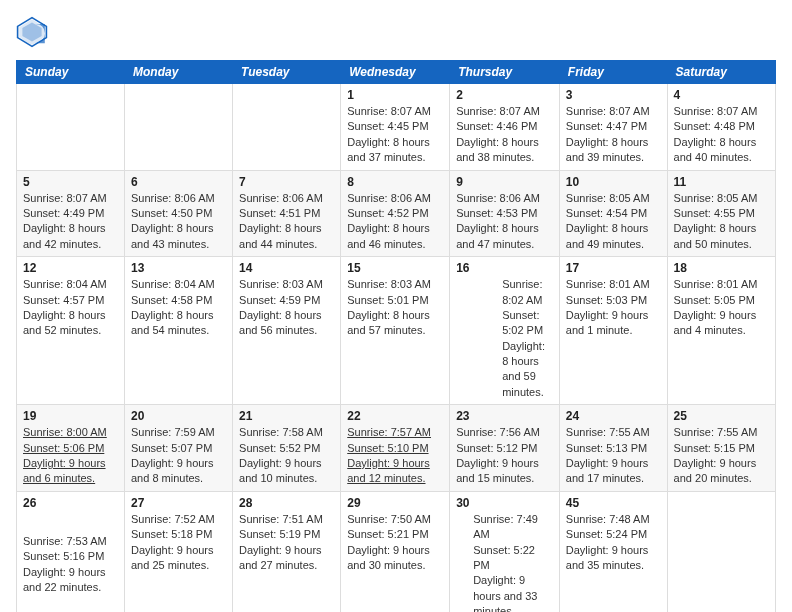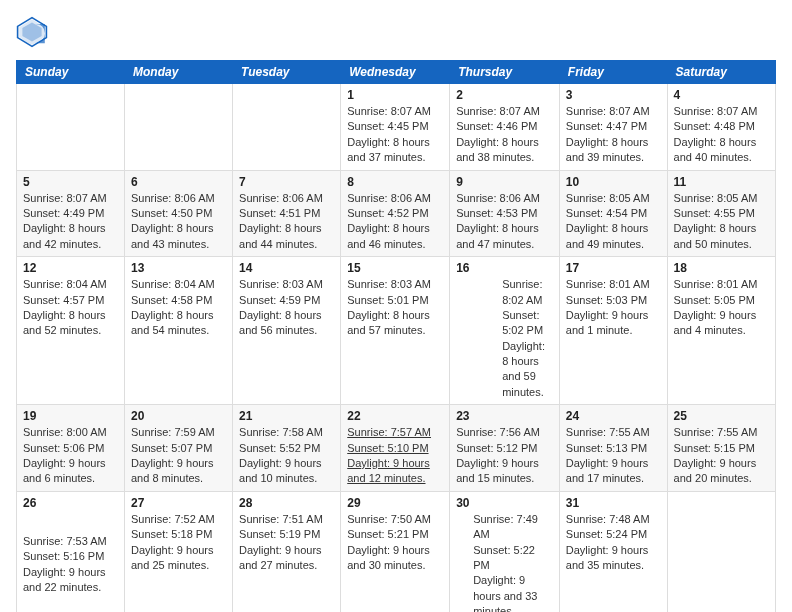--- a/index.html
+++ b/index.html
@@ -236,21 +236,21 @@
         <td>
           <span class="day-number">18</span>
           <div class="day-info" style="white-space: pre-line;">Sunrise: 8:01 AM
 Sunset: 5:05 PM
 Daylight: 9 hours and 4 minutes.</div>
         </td>
       </tr>
       <tr>
         <td>
           <span class="day-number">19</span>
-          <div class="day-info" style="white-space: pre-line;">Sunrise: 8:00 AM
+          <div class="day-info" style="white-space: pre-line; text-decoration: underline;">Sunrise: 8:00 AM
 Sunset: 5:06 PM
 Daylight: 9 hours and 6 minutes.</div>
         </td>
         <td>
           <span class="day-number">20</span>
           <div class="day-info" style="white-space: pre-line;">Sunrise: 7:59 AM
 Sunset: 5:07 PM
 Daylight: 9 hours and 8 minutes.</div>
         </td>
         <td>
@@ -309,21 +309,21 @@
 Sunset: 5:21 PM
 Daylight: 9 hours and 30 minutes.</div>
         </td>
         <td>
           <span class="day-number">30</span>
           <div class="day-info" style="white-space: pre-line; margin-left: 17px;">Sunrise: 7:49 AM
 Sunset: 5:22 PM
 Daylight: 9 hours and 33 minutes.</div>
         </td>
         <td>
-          <span class="day-number">31</span>
+          <span class="day-number">45</span>
           <div class="day-info" style="white-space: pre-line;">Sunrise: 7:48 AM
 Sunset: 5:24 PM
 Daylight: 9 hours and 35 minutes.</div>
         </td>
         <td class="empty-cell"></td>
       </tr>
     </tbody>
 </table>
 
 </body></html>

